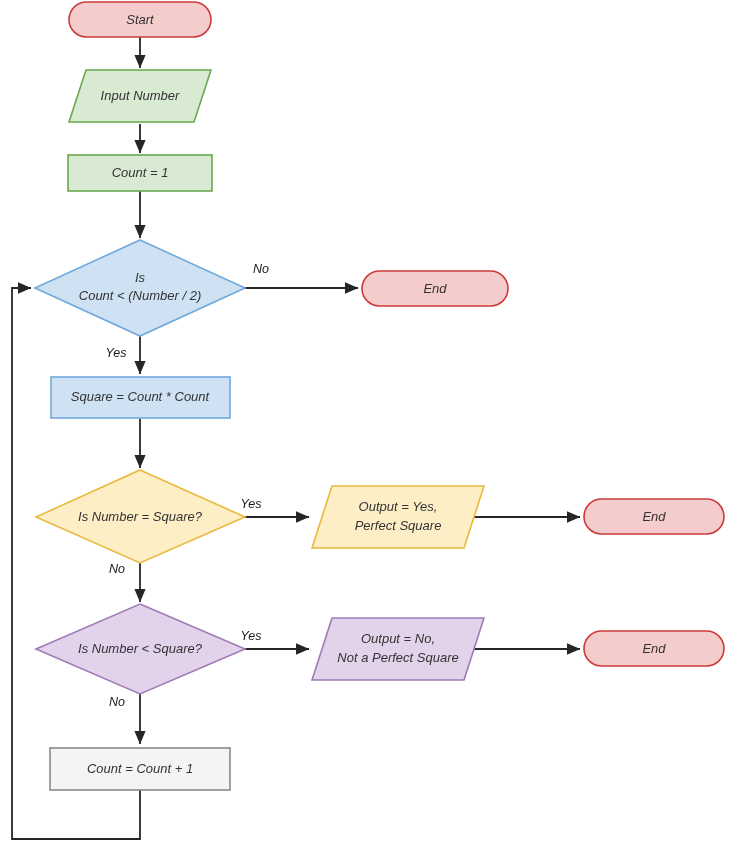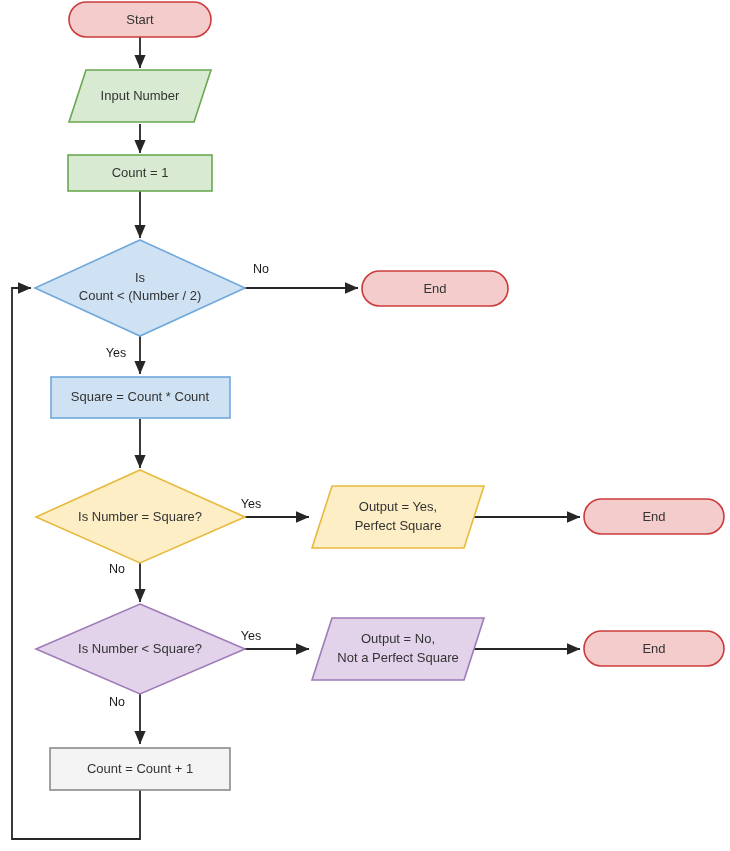--- a/index.html
+++ b/index.html
@@ -10,20 +10,21 @@
   body {
     width: 730px;
     height: 851px;
     font-family: "Liberation Sans", sans-serif;
     overflow: hidden;
   }
   #flowchart-root {
     position: relative;
     width: 730px;
     height: 645px;
+    font-style: italic;
   }
   svg.chart {
     display: block;
     width: 730px;
     height: 851px;
   }
   text {
     font-family: "Liberation Sans", sans-serif;
     font-size: 13px;
     fill: #333333;

